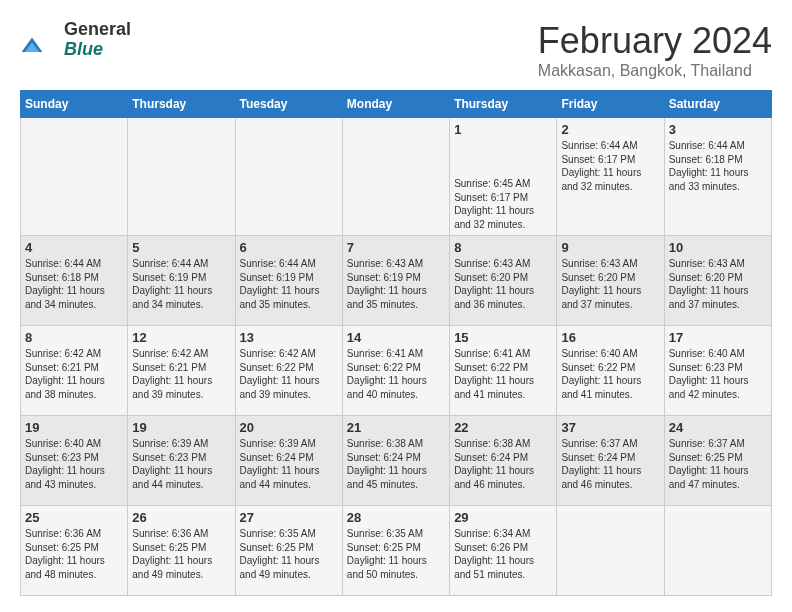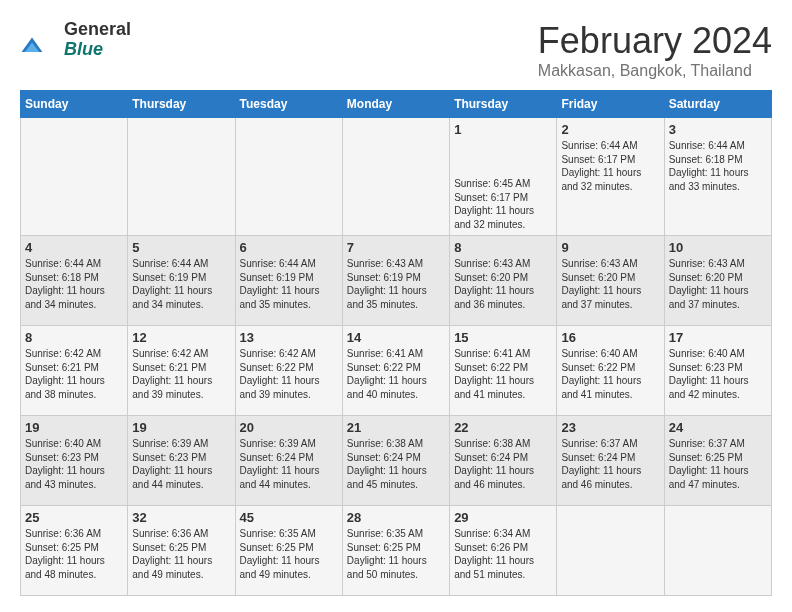--- a/index.html
+++ b/index.html
@@ -254,47 +254,47 @@
 Sunset: 6:24 PM
 Daylight: 11 hours and 45 minutes.</div>
         </td>
         <td>
           <div class="day-number">22</div>
           <div class="day-info" style="white-space: pre-line;">Sunrise: 6:38 AM
 Sunset: 6:24 PM
 Daylight: 11 hours and 46 minutes.</div>
         </td>
         <td>
-          <div class="day-number">23</div>
+          <div class="day-number">37</div>
           <div class="day-info" style="white-space: pre-line;">Sunrise: 6:37 AM
 Sunset: 6:24 PM
 Daylight: 11 hours and 46 minutes.</div>
         </td>
         <td>
           <div class="day-number">24</div>
           <div class="day-info" style="white-space: pre-line;">Sunrise: 6:37 AM
 Sunset: 6:25 PM
 Daylight: 11 hours and 47 minutes.</div>
         </td>
       </tr>
       <tr>
         <td>
           <div class="day-number">25</div>
           <div class="day-info" style="white-space: pre-line;">Sunrise: 6:36 AM
 Sunset: 6:25 PM
 Daylight: 11 hours and 48 minutes.</div>
         </td>
         <td>
-          <div class="day-number">32</div>
+          <div class="day-number">26</div>
           <div class="day-info" style="white-space: pre-line;">Sunrise: 6:36 AM
 Sunset: 6:25 PM
 Daylight: 11 hours and 49 minutes.</div>
         </td>
         <td>
-          <div class="day-number">45</div>
+          <div class="day-number">27</div>
           <div class="day-info" style="white-space: pre-line;">Sunrise: 6:35 AM
 Sunset: 6:25 PM
 Daylight: 11 hours and 49 minutes.</div>
         </td>
         <td>
           <div class="day-number">28</div>
           <div class="day-info" style="white-space: pre-line;">Sunrise: 6:35 AM
 Sunset: 6:25 PM
 Daylight: 11 hours and 50 minutes.</div>
         </td>

